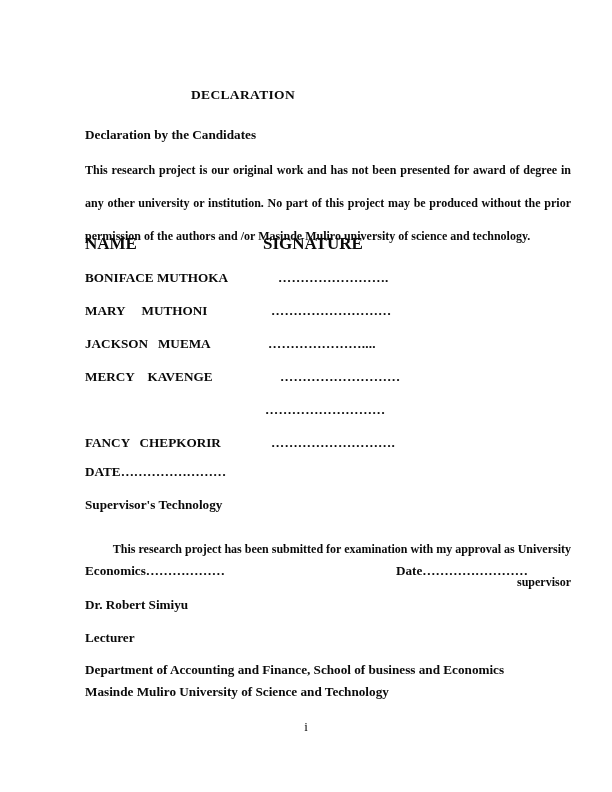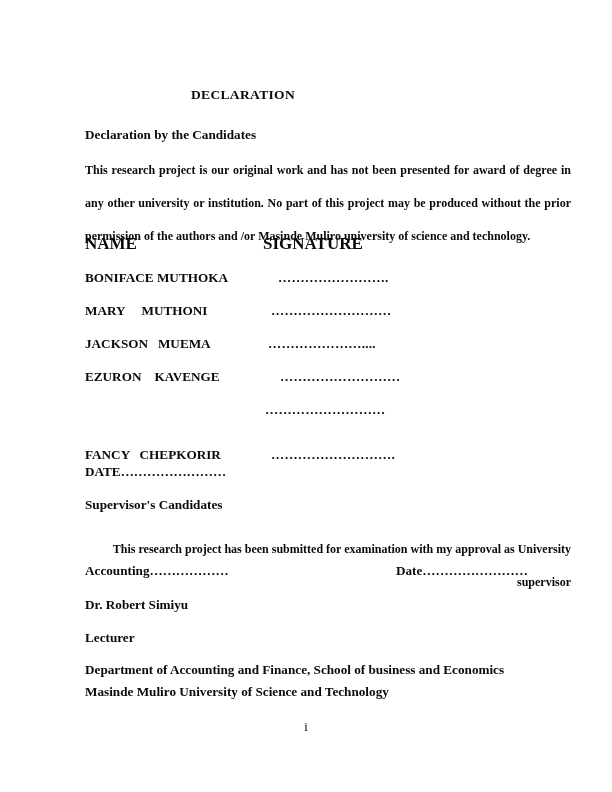--- a/index.html
+++ b/index.html
@@ -163,40 +163,40 @@
         </div>
         <div class="sig-row" style="top: 295px;">
           <span class="sig-name">MARY     MUTHONI</span>
           <span class="sig-dots" style="left: 186px;">………………………</span>
         </div>
         <div class="sig-row" style="top: 328px;">
           <span class="sig-name">JACKSON   MUEMA</span>
           <span class="sig-dots" style="left: 183px;">…………………....</span>
         </div>
         <div class="sig-row" style="top: 361px;">
-          <span class="sig-name">EZURON    KAVENGE</span>
+          <span class="sig-name">MERCY    KAVENGE</span>
           <span class="sig-dots" style="left: 195px;">………………………</span>
         </div>
         <div class="sig-row" style="top: 394px;">
           <span class="sig-dots" style="left: 180px;">………………………</span>
         </div>
-        <div class="sig-row" style="top: 439px; text-align: right;">
+        <div class="sig-row" style="top: 427px; text-align: right;">
           <span class="sig-name">FANCY   CHEPKORIR</span>
           <span class="sig-dots" style="left: 186px;">……………………….</span>
         </div>
       </div>
 
     <div class="bold-line" style="top:456px;">DATE……………………</div>
 
-    <div class="section-heading" style="top:489px;">Supervisor's Candidates</div>
+    <div class="section-heading" style="top:489px;">Supervisor's Technology</div>
 
     <div class="body-para nojustify" style="top:525px;text-align:right;">This research project has been submitted for examination with my approval as University supervisor</div>
 
     <div class="sigdate-line" style="top:555px;">
-      <span class="left-part">Accounting………………</span>
+      <span class="left-part">Economics………………</span>
       <span class="right-part">Date……………………</span>
     </div>
 
     <div class="bold-line" style="top:589px;">Dr. Robert Simiyu</div>
 
     <div class="bold-line" style="top:622px;">Lecturer</div>
 
     <div class="bold-line" style="top:654px;">Department of Accounting and Finance, School of business and Economics</div>
 
     <div class="bold-line" style="top:676px;">Masinde Muliro University of Science and Technology</div>

